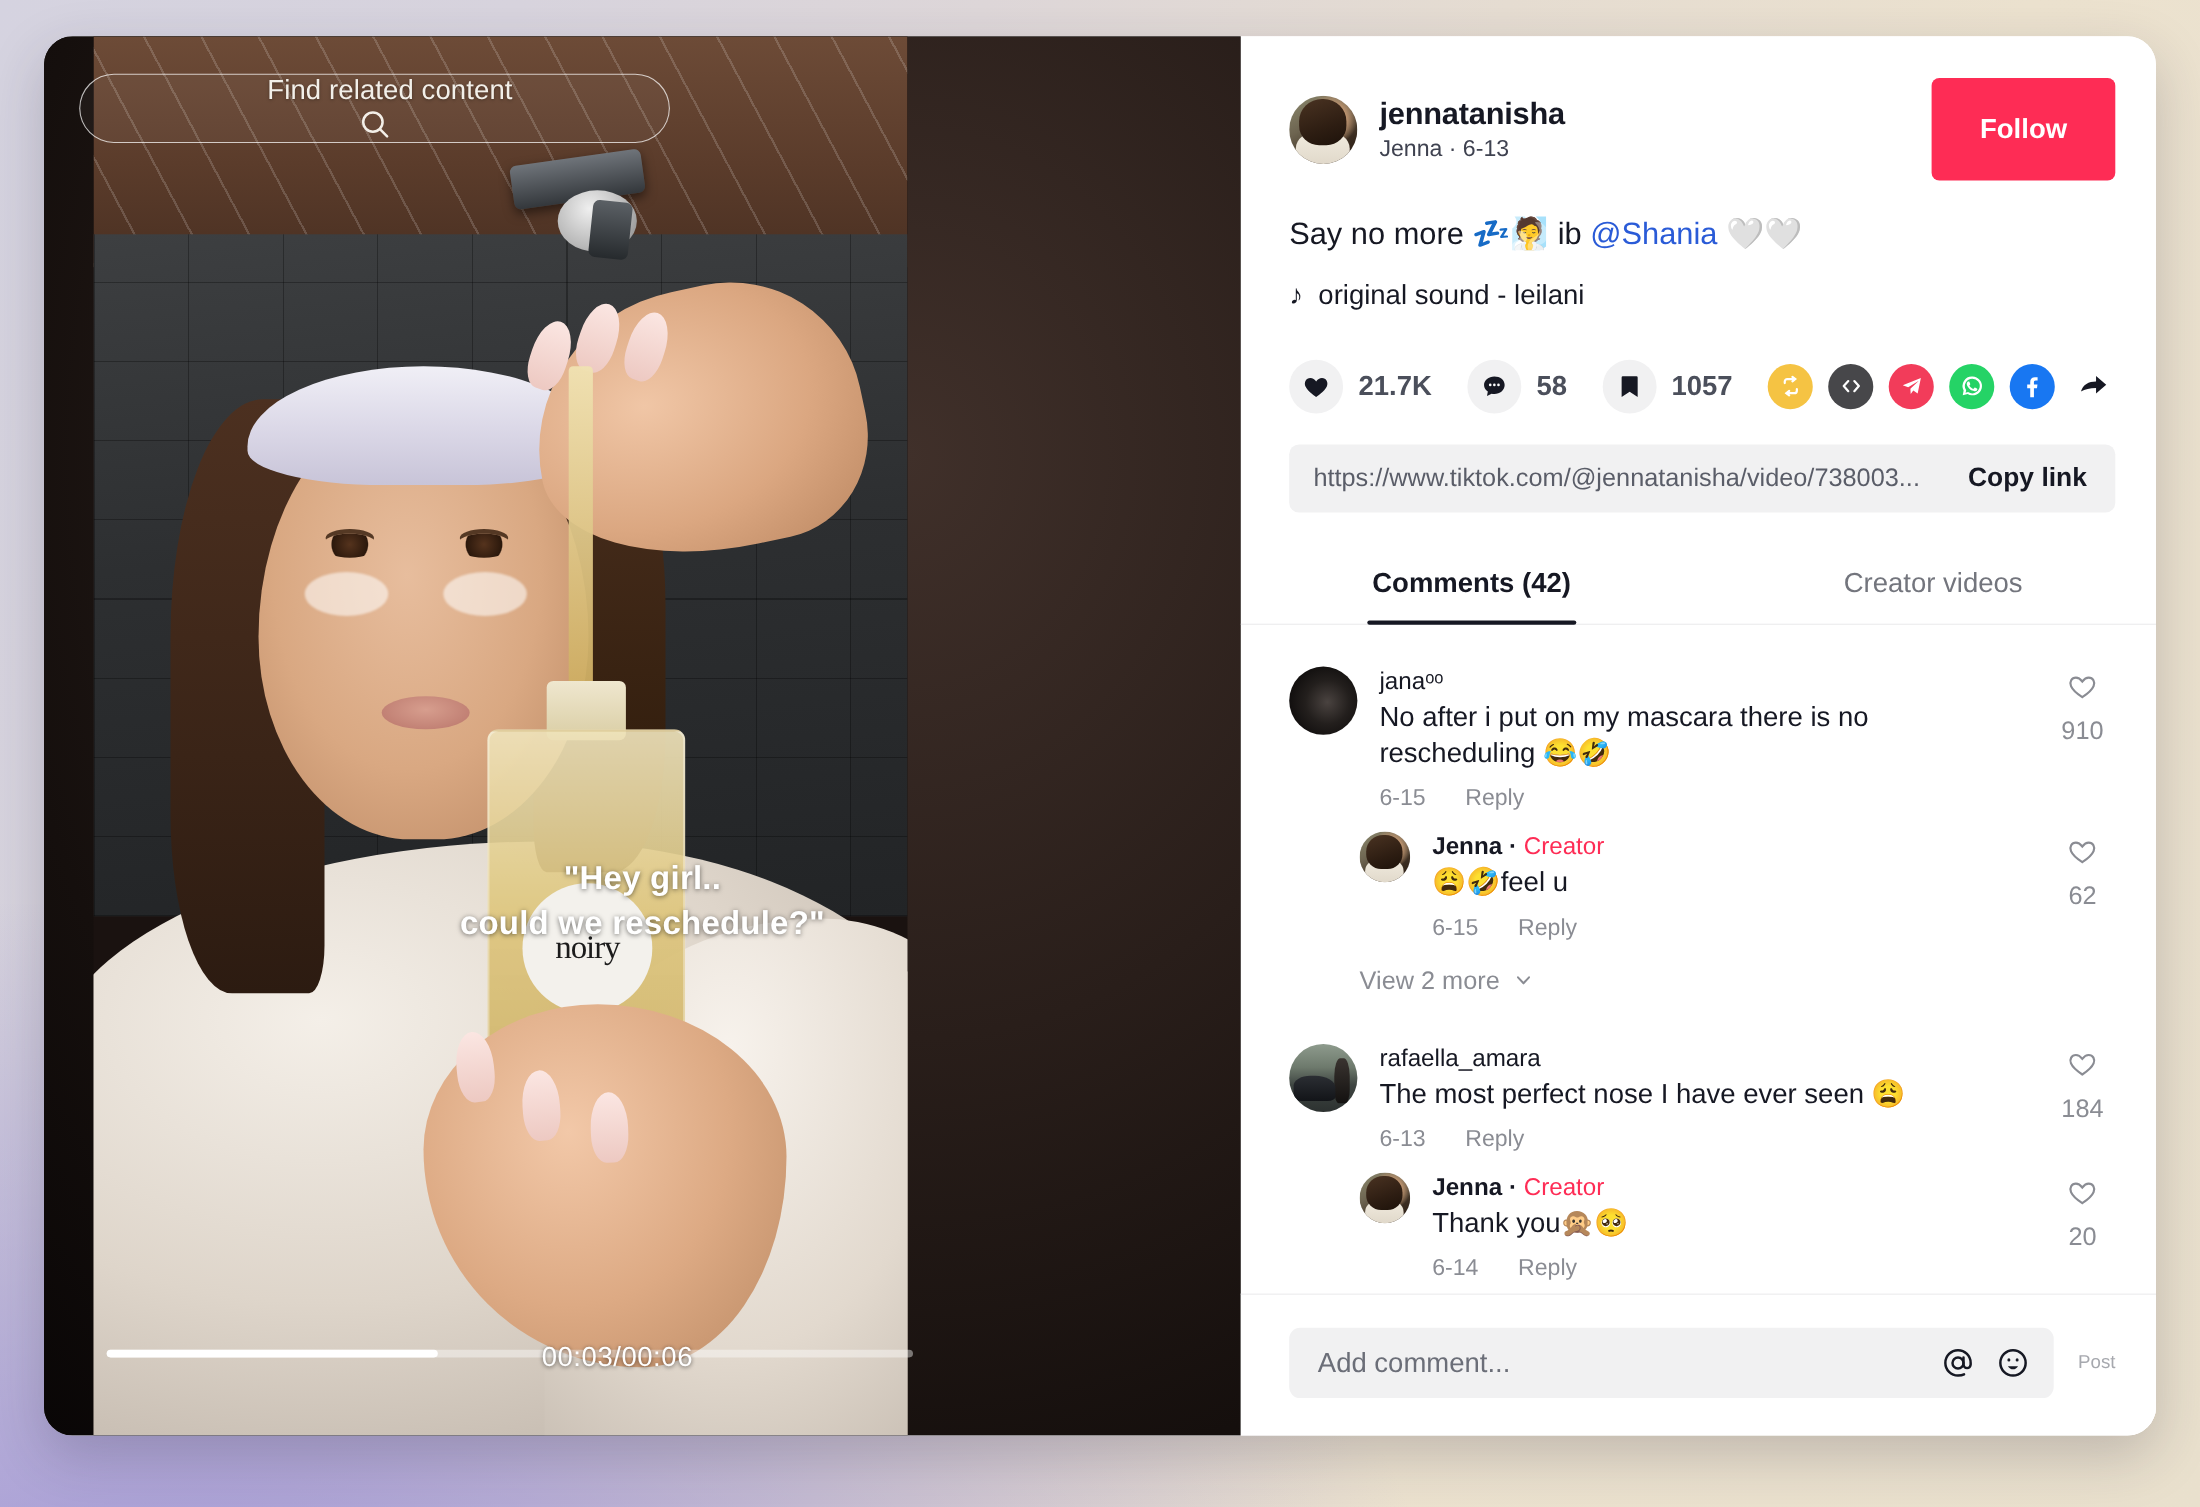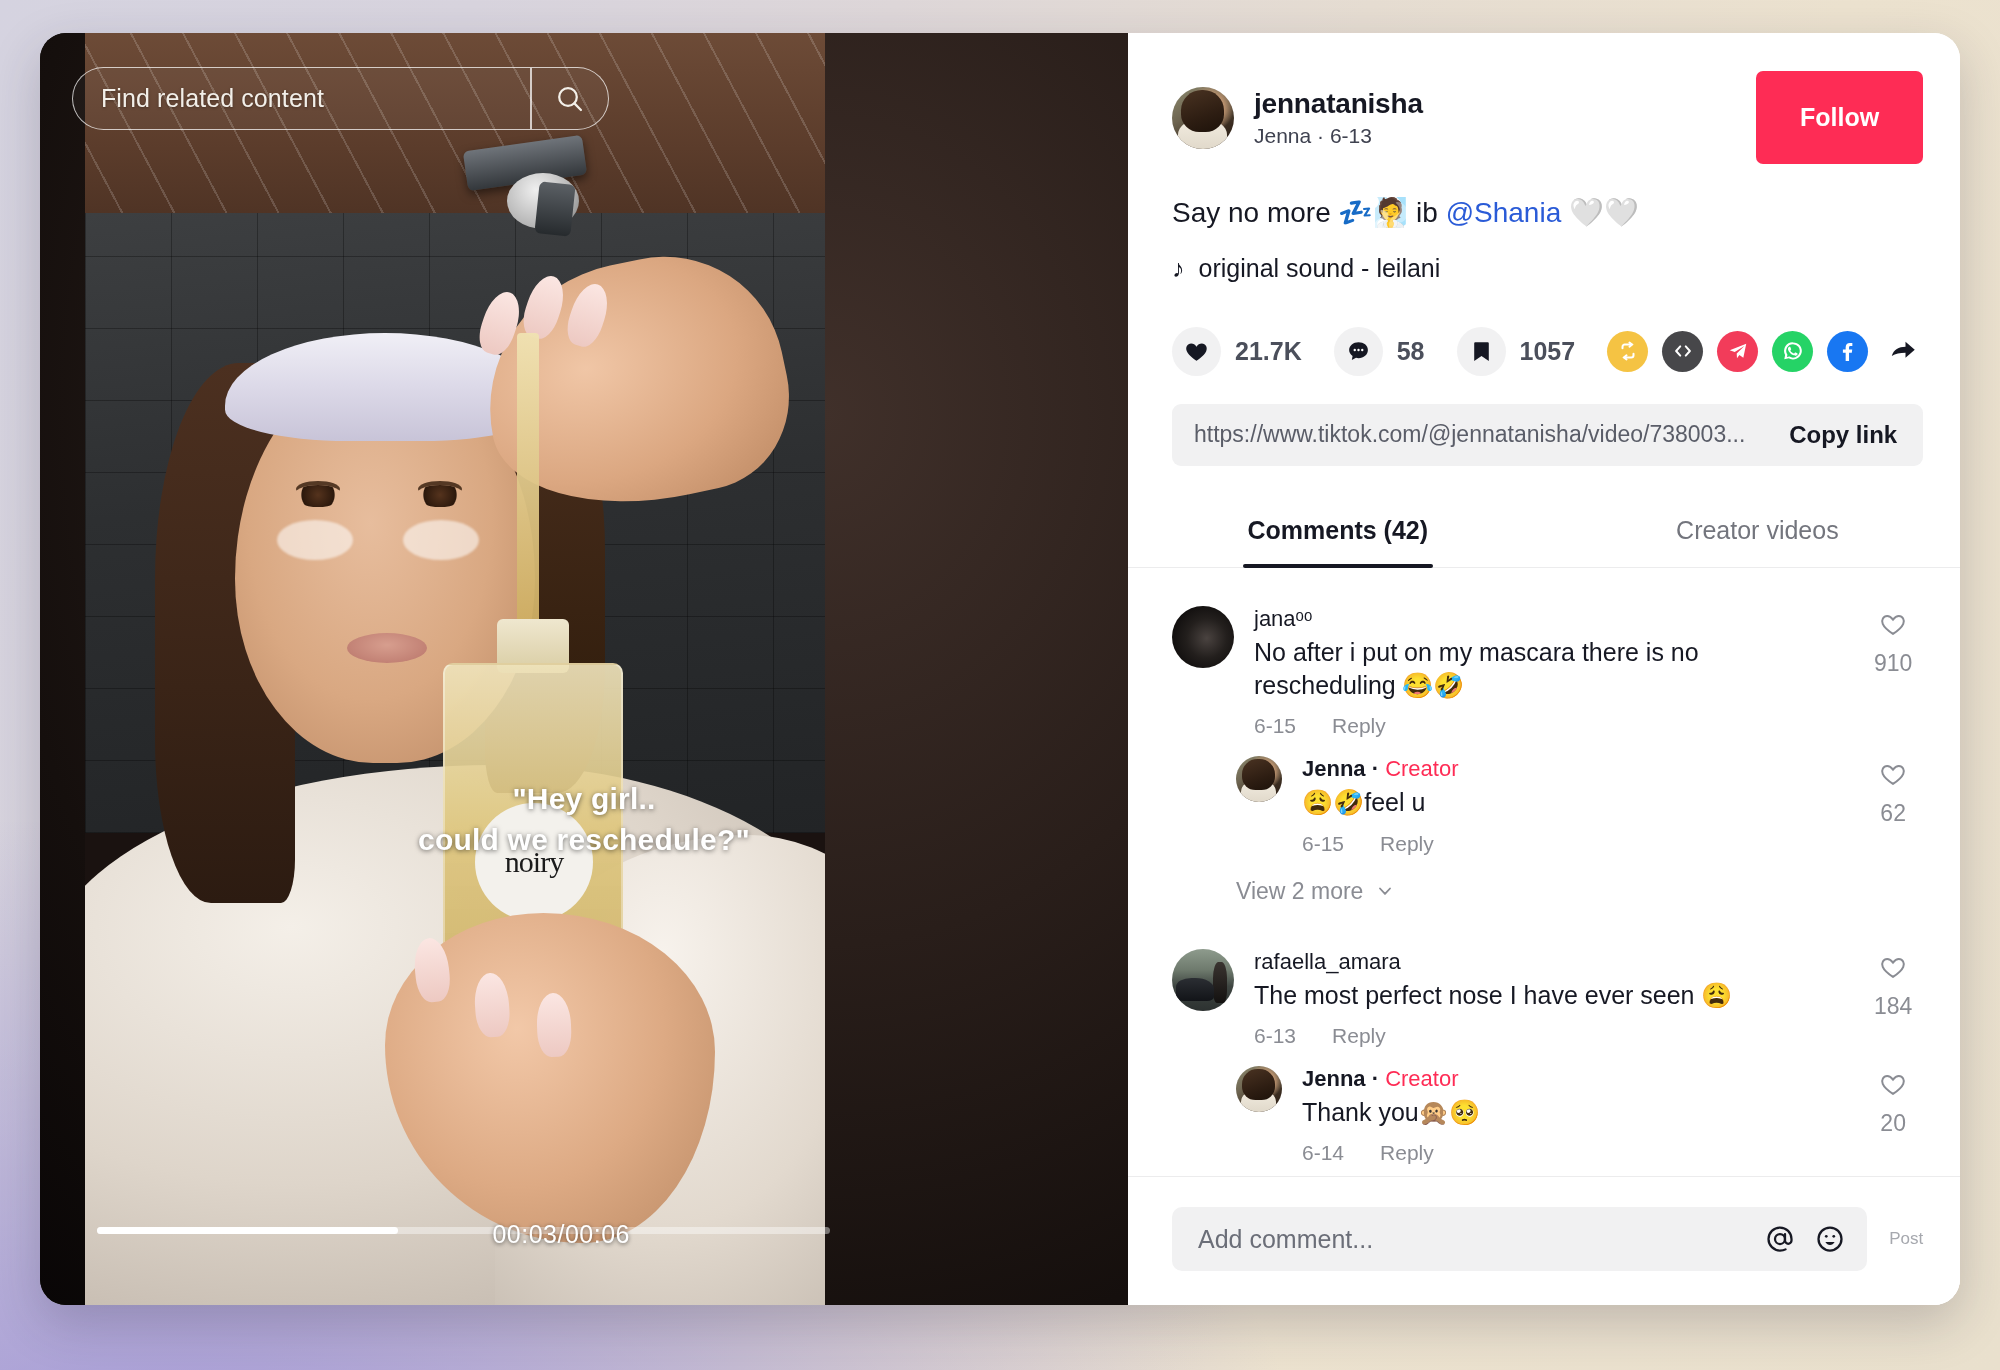--- a/index.html
+++ b/index.html
@@ -219,20 +219,21 @@
   .search-pill {
     position: absolute;
     left: 32px; top: 34px;
     width: 537px; height: 63px;
     border: 1.6px solid rgba(255,255,255,0.72);
     border-radius: 33px;
     display: flex;
     align-items: center;
     z-index: 6;
     background: rgba(255,255,255,0.04);
+    flex-direction: column;
   }
   .search-pill .ph {
     flex: 1;
     padding-left: 28px;
     color: #f2efe9;
     font-size: 25px;
     letter-spacing: .1px;
     text-shadow: 0 1px 3px rgba(0,0,0,.35);
   }
   .search-sep {

